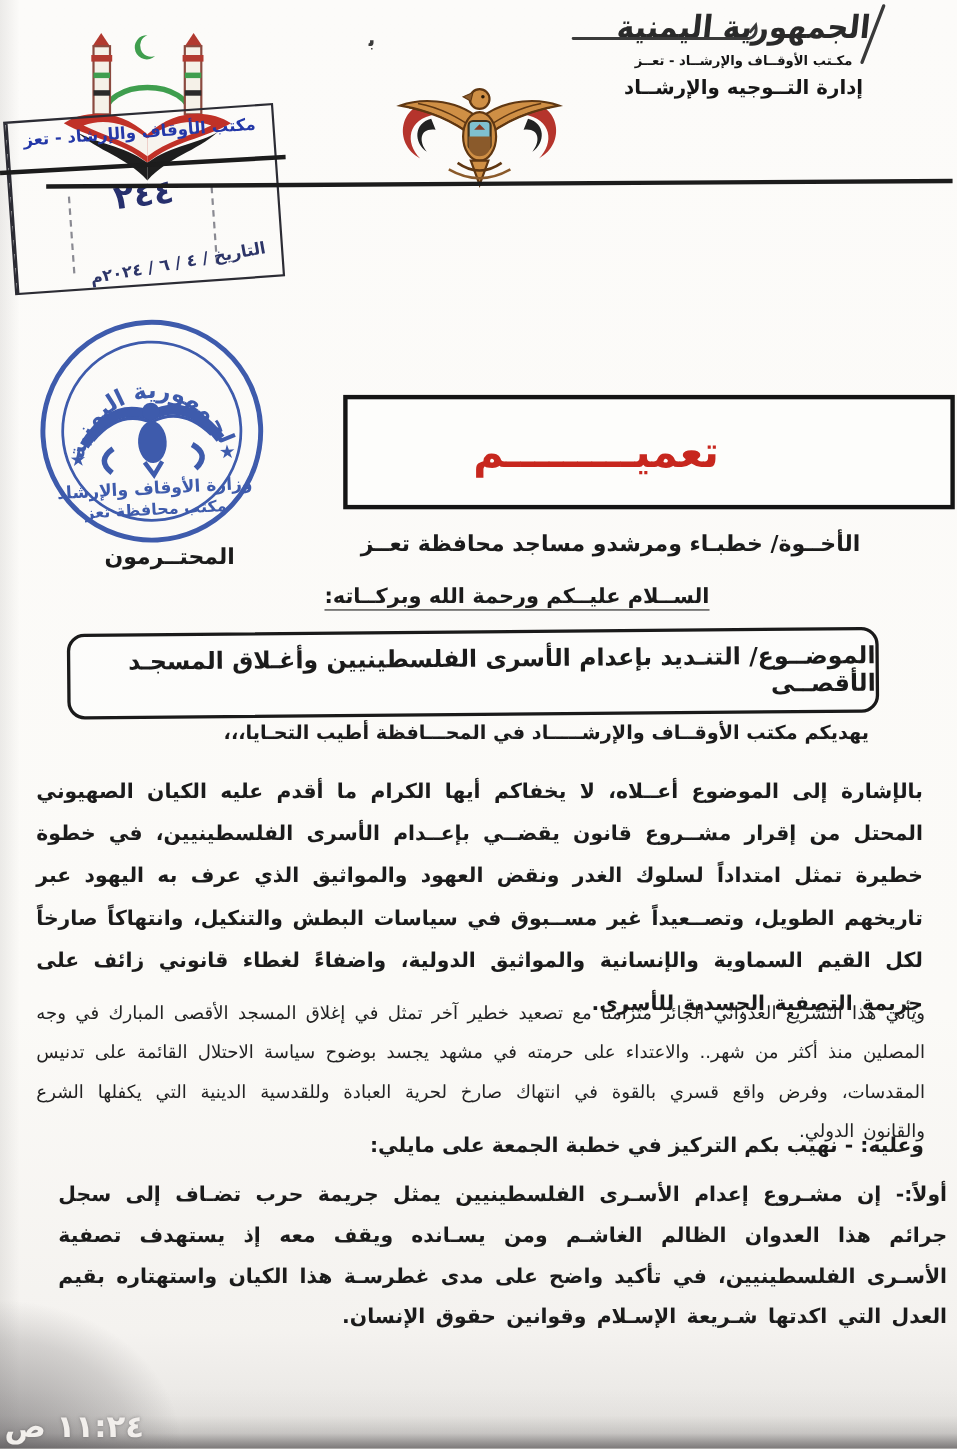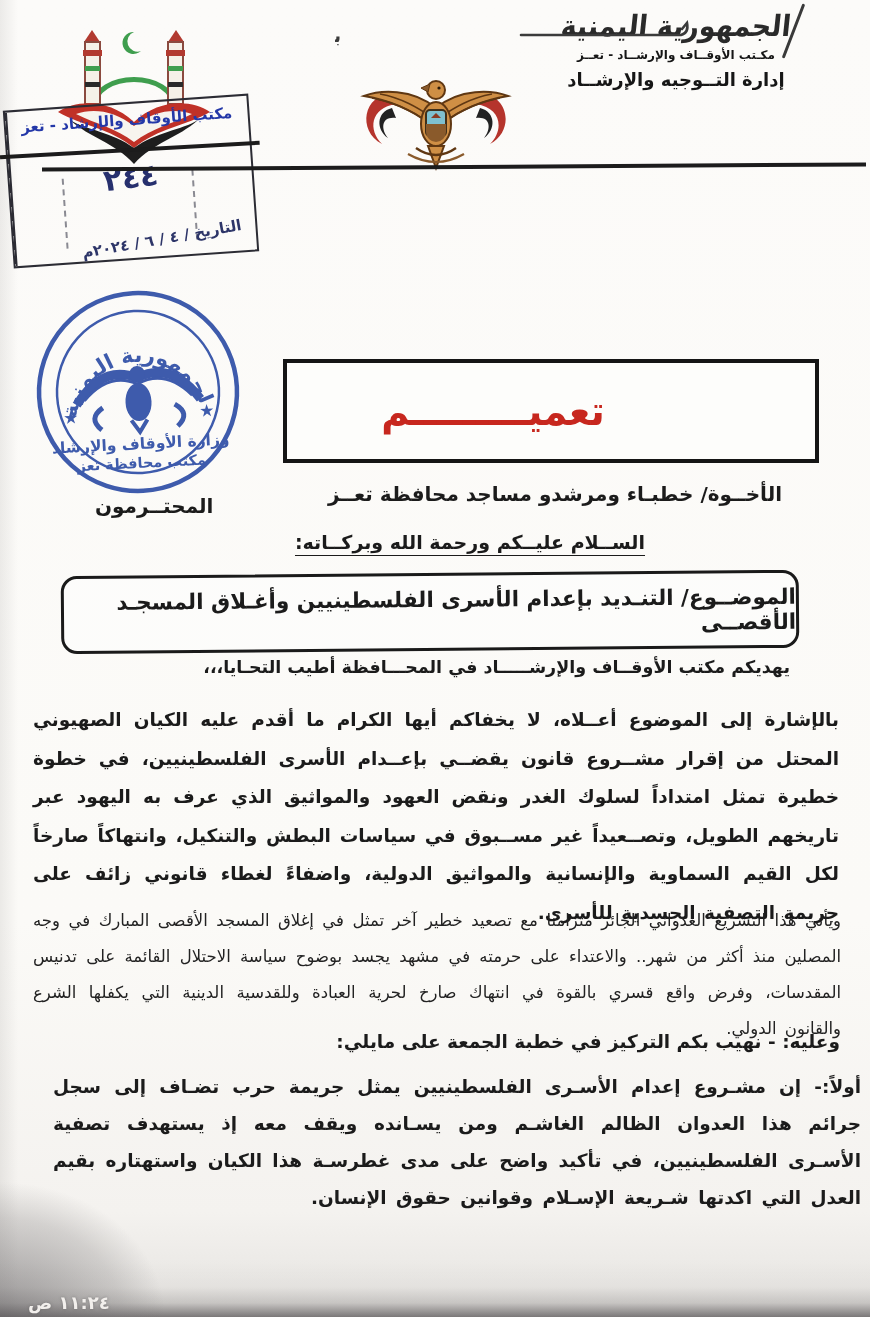--- a/index.html
+++ b/index.html
@@ -24,42 +24,42 @@
   .hdr-slash{top:2px;left:792px;width:3px;height:58px;background:#3a3a3a;transform:rotate(21deg);border-radius:2px;}
   .hdr-rule{top:165px;left:42px;width:824px;height:4px;background:#1c1c1c;transform:rotate(-.35deg);}
   
   .entry-stamp{top:102px;left:8px;width:242px;height:154px;border:2.5px solid #2c2c34;transform:rotate(-4deg);box-shadow:inset 4px 0 0 -2px #2c2c34;}
   .entry-office{margin-top:7px;text-align:center;font-size:15px;font-weight:bold;color:#2438a8;direction:rtl;letter-spacing:-.5px;}
   .entry-divider{position:absolute;top:44px;left:-8px;width:260px;height:3.5px;background:#1c1c1c;transform:rotate(.8deg);}
   .entry-number{position:absolute;top:56px;left:0;width:100%;text-align:center;font-size:30px;font-weight:bold;color:#27306e;transform:rotate(-3deg);letter-spacing:4px;}
   .entry-dash{position:absolute;width:0;border-left:2px dashed #8a8a92;height:70px;top:70px;}
   .entry-date{position:absolute;bottom:8px;right:14px;font-size:15px;font-weight:bold;color:#2d3568;transform:rotate(-6deg);direction:rtl;letter-spacing:1px;}
   
-  .circ-box{top:359px;left:283px;width:528px;height:96px;border:4px solid #151515;background:#fdfdfb;display:flex;align-items:center;justify-content:center;}
+  .circ-box{top:359px;left:312px;width:528px;height:96px;border:4px solid #151515;background:#fdfdfb;display:flex;align-items:center;justify-content:center;padding-left:20px;}
   .circ-title{font-size:38px;font-weight:bold;color:#c7271e;transform:translateX(-58px) scaleY(1.05);direction:rtl;}
   
   .addressee{top:482px;right:88px;font-size:20px;font-weight:bold;direction:rtl;letter-spacing:-.3px;}
   .honorific{top:494px;left:95px;font-size:20px;font-weight:bold;direction:rtl;}
   .salutation{top:531px;left:290px;width:360px;text-align:center;font-size:19px;font-weight:bold;direction:rtl;text-decoration:underline;text-underline-offset:6px;}
   
   .subject-box{top:573px;left:61px;width:732px;height:72px;border:3px solid #1a1a1a;border-radius:16px;transform:rotate(-.5deg);display:flex;align-items:center;justify-content:center;background:rgba(255,255,255,.4);}
   .subject-text{font-size:21.5px;font-weight:bold;direction:rtl;letter-spacing:-.3px;}
   
   .greeting{top:657px;right:80px;font-size:17.5px;font-weight:bold;direction:rtl;}
   .para1{top:701px;left:33px;width:806px;font-size:18.5px;font-weight:bold;line-height:38.5px;text-align:justify;direction:rtl;word-spacing:2px;letter-spacing:-.2px;}
   .para2{top:903px;left:33px;width:808px;font-size:16.5px;font-weight:normal;line-height:36px;text-align:justify;direction:rtl;word-spacing:3px;color:#222;}
   .directive{top:1031px;right:30px;font-size:18.5px;font-weight:bold;direction:rtl;}
   .para3{top:1068px;left:33px;width:808px;font-size:18.5px;font-weight:bold;line-height:37px;text-align:justify;direction:rtl;word-spacing:3px;margin-left:20px;}
   
   .seal{top:286px;left:32px;width:212px;height:212px;transform:rotate(-3deg);opacity:.92;}
   .logo{top:26px;left:48px;width:172px;height:158px;}
   .bismillah{top:8px;left:335px;width:372px;height:58px;}
   .eagle{top:68px;left:350px;width:172px;height:104px;}
   
-  .timestamp{bottom:4px;left:28px;font-size:18px;font-weight:bold;color:#f2efec;direction:rtl;letter-spacing:1px;text-shadow:0 0 3px rgba(90,88,90,.6);}
+  .timestamp{bottom:4px;left:4px;font-size:28px;font-weight:bold;color:#f2efec;direction:rtl;letter-spacing:1px;text-shadow:0 0 3px rgba(90,88,90,.6);}
 </style>
 </head>
 <body>
 
 <div class="page">
 
   <div class="abs hdr-right">
     <div class="republic">الجمهورية اليمنية</div>
     <div class="office">مكـتب الأوقــاف والإرشــاد - تعــز</div>
     <div class="department">إدارة التــوجيه والإرشــاد</div>

